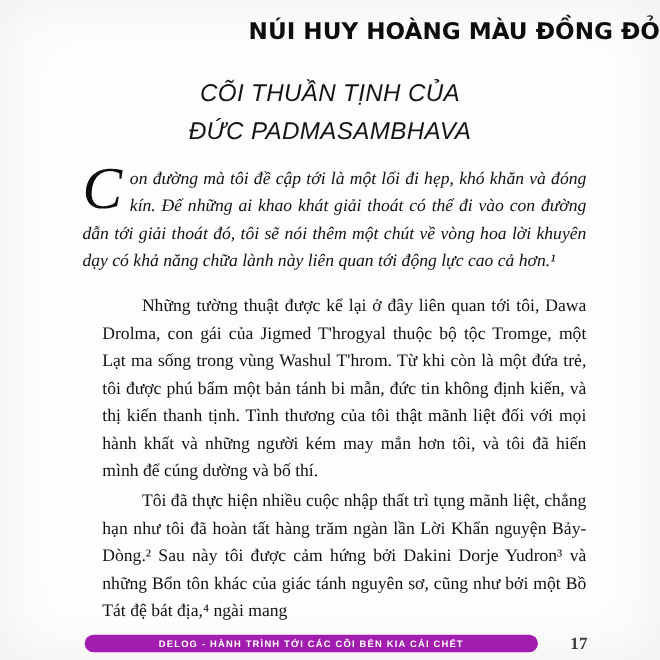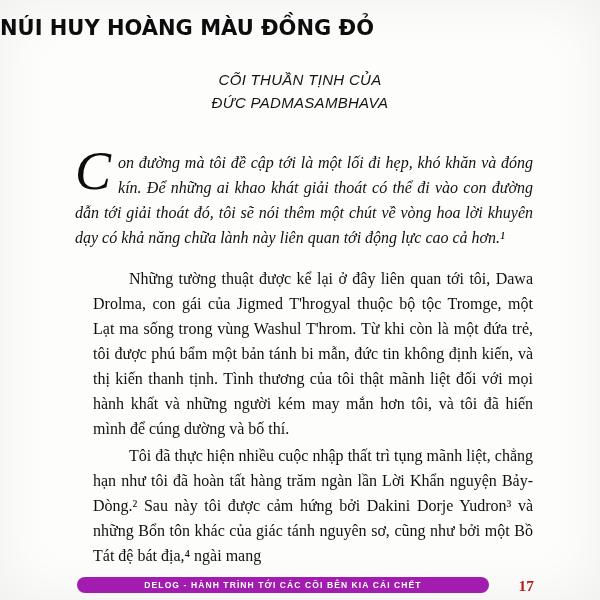--- a/index.html
+++ b/index.html
@@ -11,32 +11,32 @@
   .sheet {
     position: relative;
     width: 600px; height: 600px;
     background: #fdfdfc;
     box-shadow: inset 0 0 55px rgba(0,0,0,0.06);
     overflow: hidden;
   }
   .title {
     margin: 0;
     padding-top: 16px;
-    text-align: left;
+    text-align: right;
     font-family: "DejaVu Sans", "Liberation Sans", sans-serif;
     font-weight: bold;
     font-size: 21px;
     color: #0d0d0d;
   }
   .subtitle {
     margin: 28px 0 0 0;
     text-align: center;
     font-family: "Liberation Sans", sans-serif;
     font-style: italic;
-    font-size: 15px;
+    font-size: 22px;
     letter-spacing: 0.3px;
     line-height: 1.55;
     color: #141414;
   }
   .textblock {
     position: absolute;
     left: 75px; right: 67px; top: 150px;
   }
   .textblock p {
     margin: 0;
@@ -72,21 +72,21 @@
     letter-spacing: 1.1px;
     text-align: center;
     line-height: 16px;
     white-space: nowrap;
   }
   .pageno {
     position: absolute;
     right: 66px; bottom: 5px;
     font-weight: bold;
     font-size: 15.5px;
-    color: #b91c1c;
+    color: #404040;
   }
 </style>
 </head>
 <body>
 
 <div class="sheet">
 
   <h1 class="title">NÚI HUY HOÀNG MÀU ĐỒNG ĐỎ</h1>
 
   <div class="subtitle">

